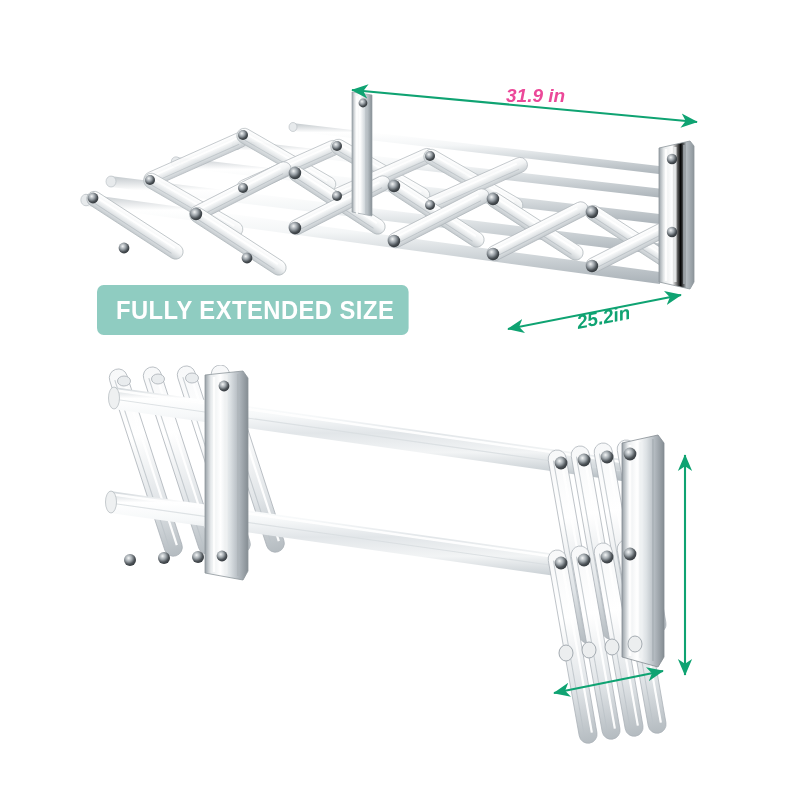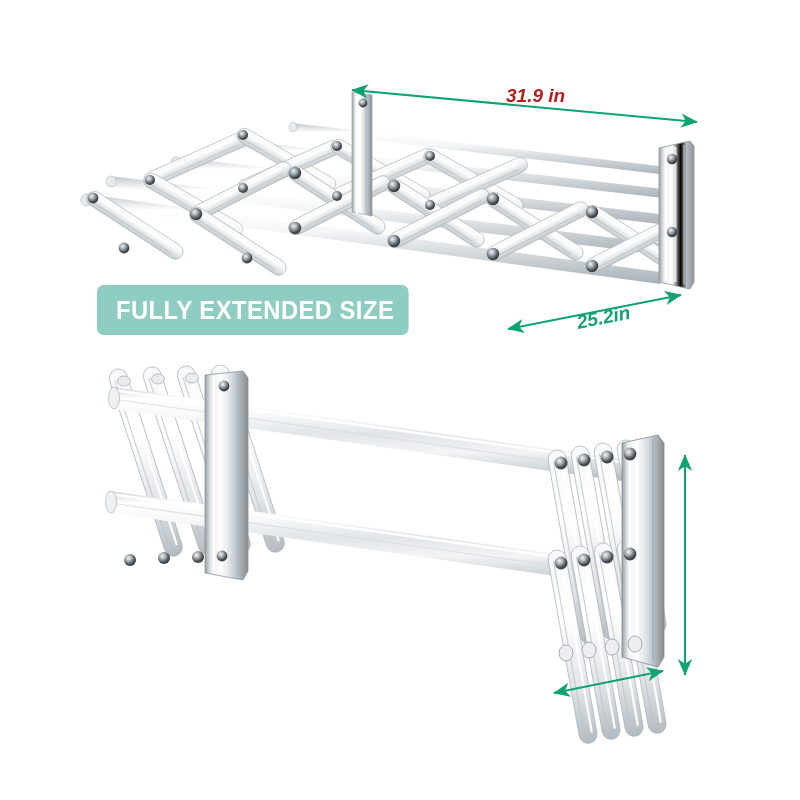--- a/index.html
+++ b/index.html
@@ -272,21 +272,21 @@
         <marker id="ahR" markerWidth="9" markerHeight="9" refX="7.6" refY="4.5" orient="auto" markerUnits="strokeWidth">
           <path d="M 8,4.5 L 0,1.1 L 2.2,4.5 L 0,7.9 Z" fill="#0FA372"></path>
         </marker>
       </defs>
 
       <line x1="352" y1="90" x2="697" y2="122" stroke="#0FA372" stroke-width="2.1" marker-start="url(#ahL)" marker-end="url(#ahR)"></line>
 
       <line x1="508" y1="329" x2="681" y2="295" stroke="#0FA372" stroke-width="2.1" marker-start="url(#ahL)" marker-end="url(#ahR)"></line>
     </svg>
 
-    <div class="dim-label" id="dim-width-extended" style="color:#b91c1c;">31.9 in</div>
+    <div class="dim-label" id="dim-width-extended" style="color:#ec4899;">31.9 in</div>
 
     <div class="dim-label" id="dim-depth-extended" style="color:#0FA372;">25.2in</div>
 
     <div class="size-badge" id="badge-extended" style="background:#8FCCC1;">FULLY EXTENDED SIZE</div>
   </div>
 
   <div class="panel" id="panel-retracted">
 
     <svg class="product-svg" width="800" height="435" viewBox="0 0 800 435">
       <defs>

